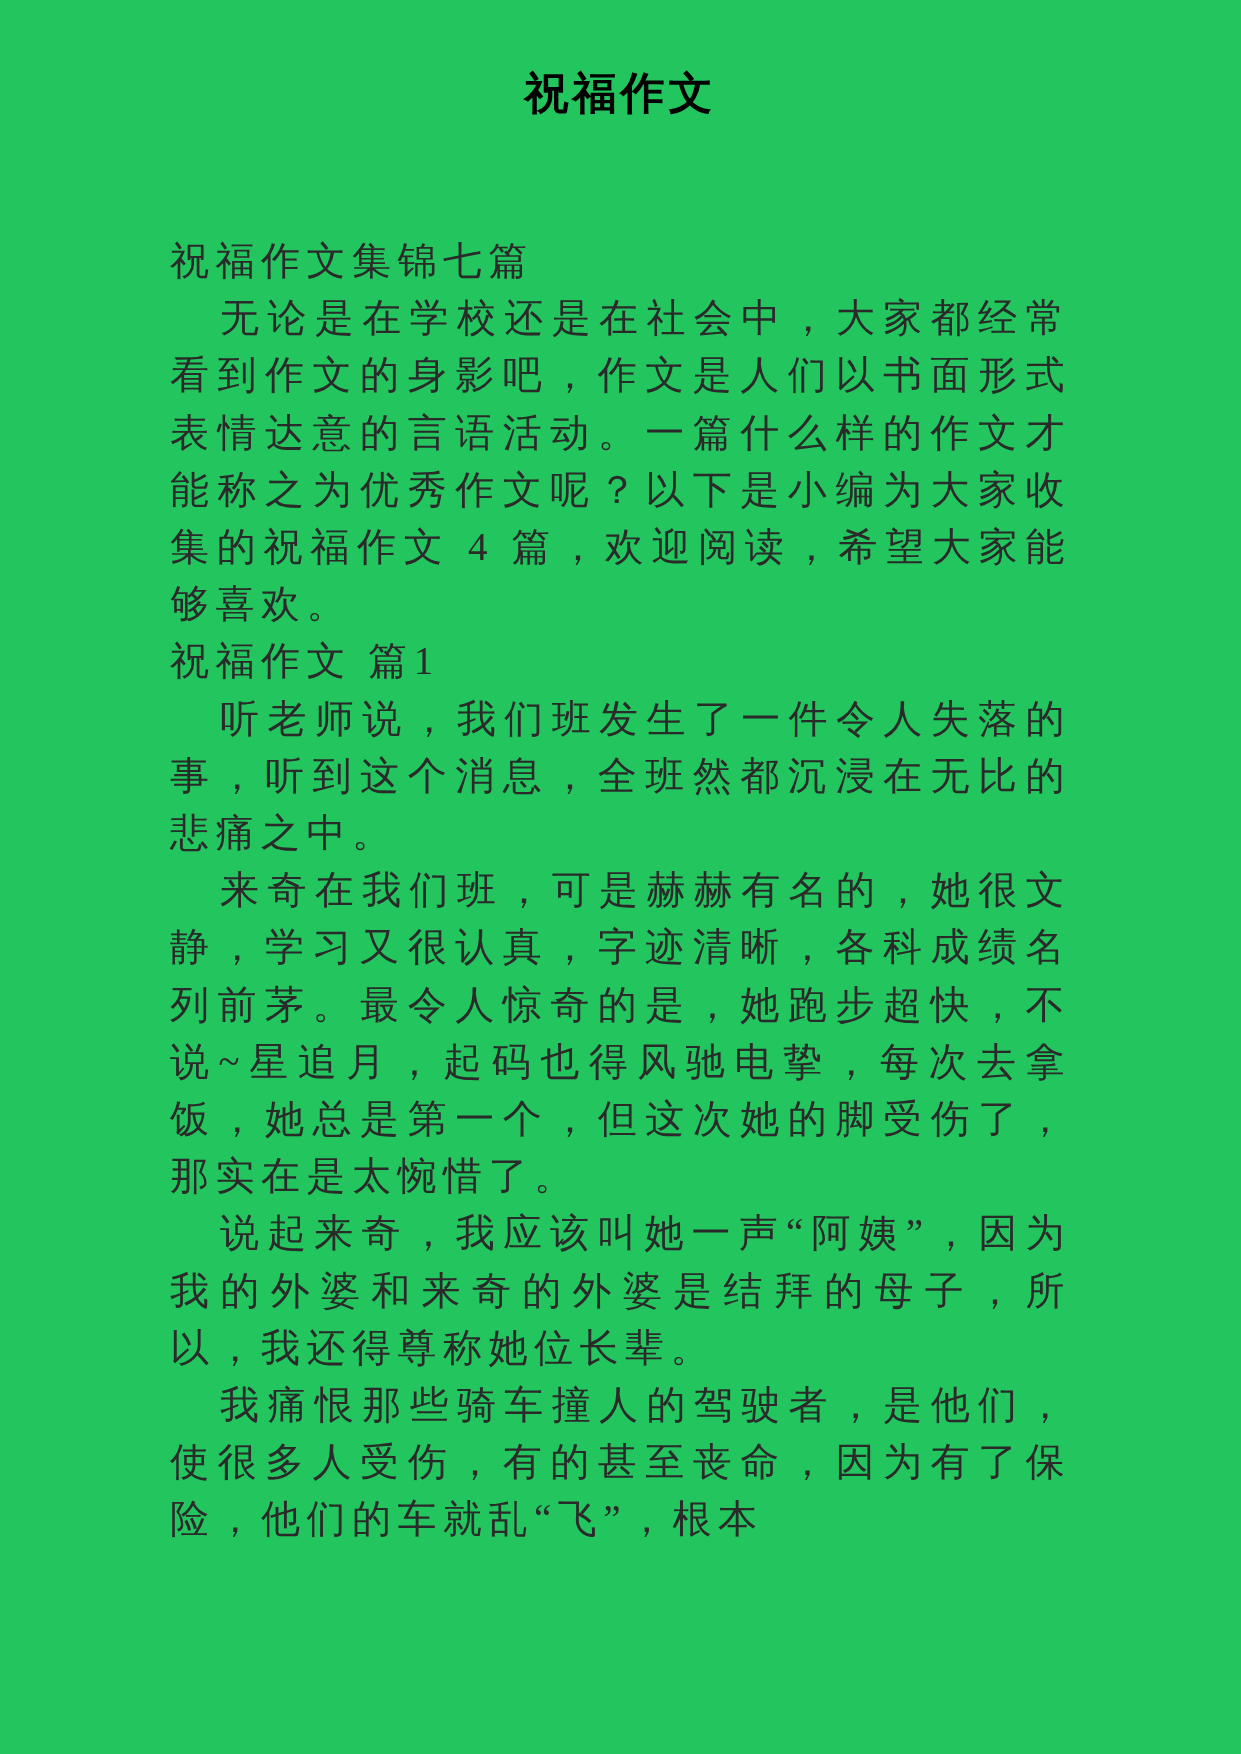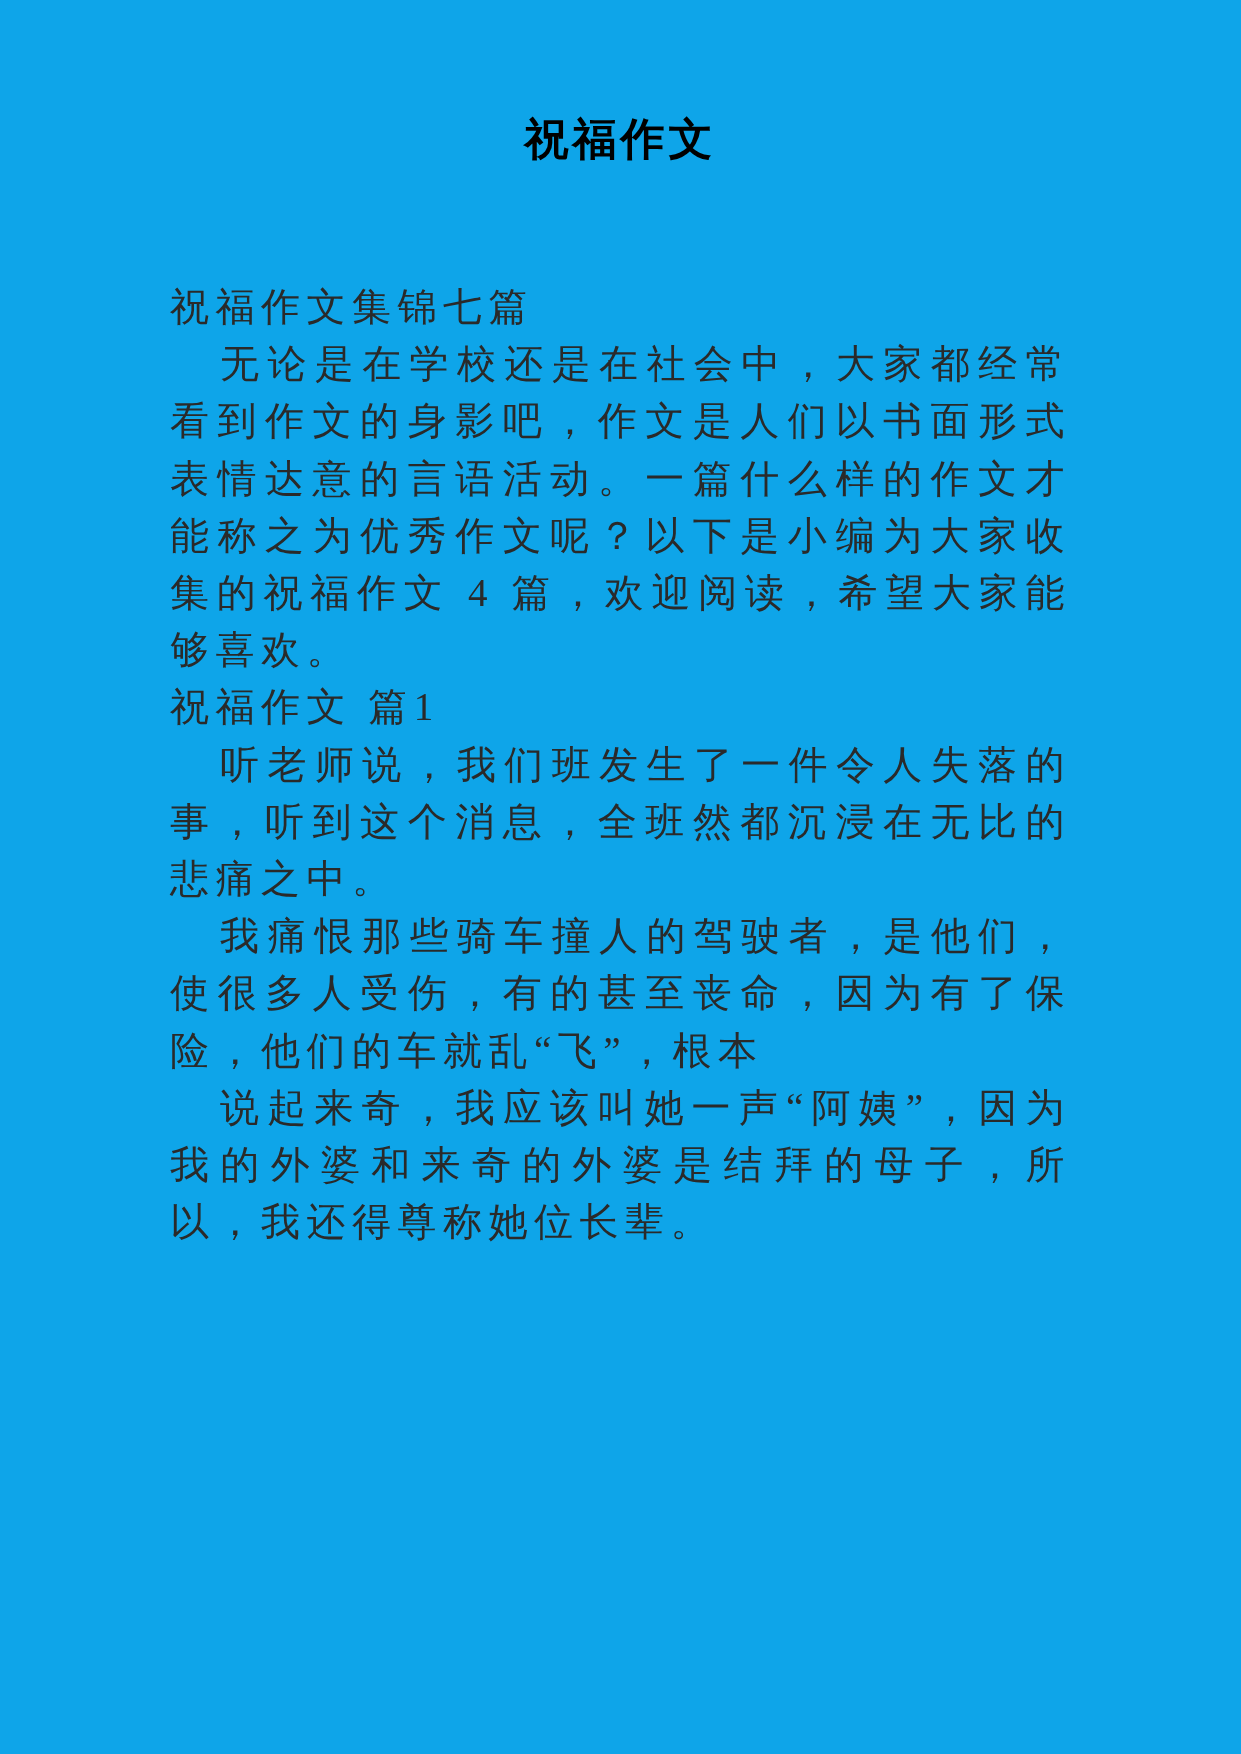--- a/index.html
+++ b/index.html
@@ -10,22 +10,22 @@
   body {
     width: 1241px;
     height: 1754px;
     overflow: hidden;
     font-family: "Liberation Serif", serif;
   }
   .page {
     box-sizing: border-box;
     width: 1241px;
     height: 1754px;
-    background: #0ea5e9;
-    padding: 112px 170px 0 170px;
+    background: #22c55e;
+    padding: 66px 170px 0 170px;
     overflow: hidden;
   }
   .doc-title {
     margin: 0 0 110px 0;
     text-align: center;
     font-size: 44px;
     line-height: 56px;
     font-weight: 700;
     color: #000000;
     letter-spacing: 4px;
@@ -55,18 +55,19 @@
   <div class="doc-body">
     <p>祝福作文集锦七篇</p>
 
     <p class="indent">无论是在学校还是在社会中，大家都经常看到作文的身影吧，作文是人们以书面形式表情达意的言语活动。一篇什么样的作文才能称之为优秀作文呢？以下是小编为大家收集的祝福作文 4 篇，欢迎阅读，希望大家能够喜欢。</p>
 
     <p>祝福作文 篇1</p>
 
     <p class="indent">听老师说，我们班发生了一件令人失落的事，听到这个消息，全班然都沉浸在无比的悲痛之中。</p>
 
 
+    <p class="indent">来奇在我们班，可是赫赫有名的，她很文静，学习又很认真，字迹清晰，各科成绩名列前茅。最令人惊奇的是，她跑步超快，不说~星追月，起码也得风驰电挚，每次去拿饭，她总是第一个，但这次她的脚受伤了，那实在是太惋惜了。</p>
+
+    <p class="indent">说起来奇，我应该叫她一声“阿姨”，因为我的外婆和来奇的外婆是结拜的母子，所以，我还得尊称她位长辈。</p>
 
     <p class="indent">我痛恨那些骑车撞人的驾驶者，是他们，使很多人受伤，有的甚至丧命，因为有了保险，他们的车就乱“飞”，根本</p>
-
-    <p class="indent">说起来奇，我应该叫她一声“阿姨”，因为我的外婆和来奇的外婆是结拜的母子，所以，我还得尊称她位长辈。</p>
   </div>
 </div>
 
 </body></html>

